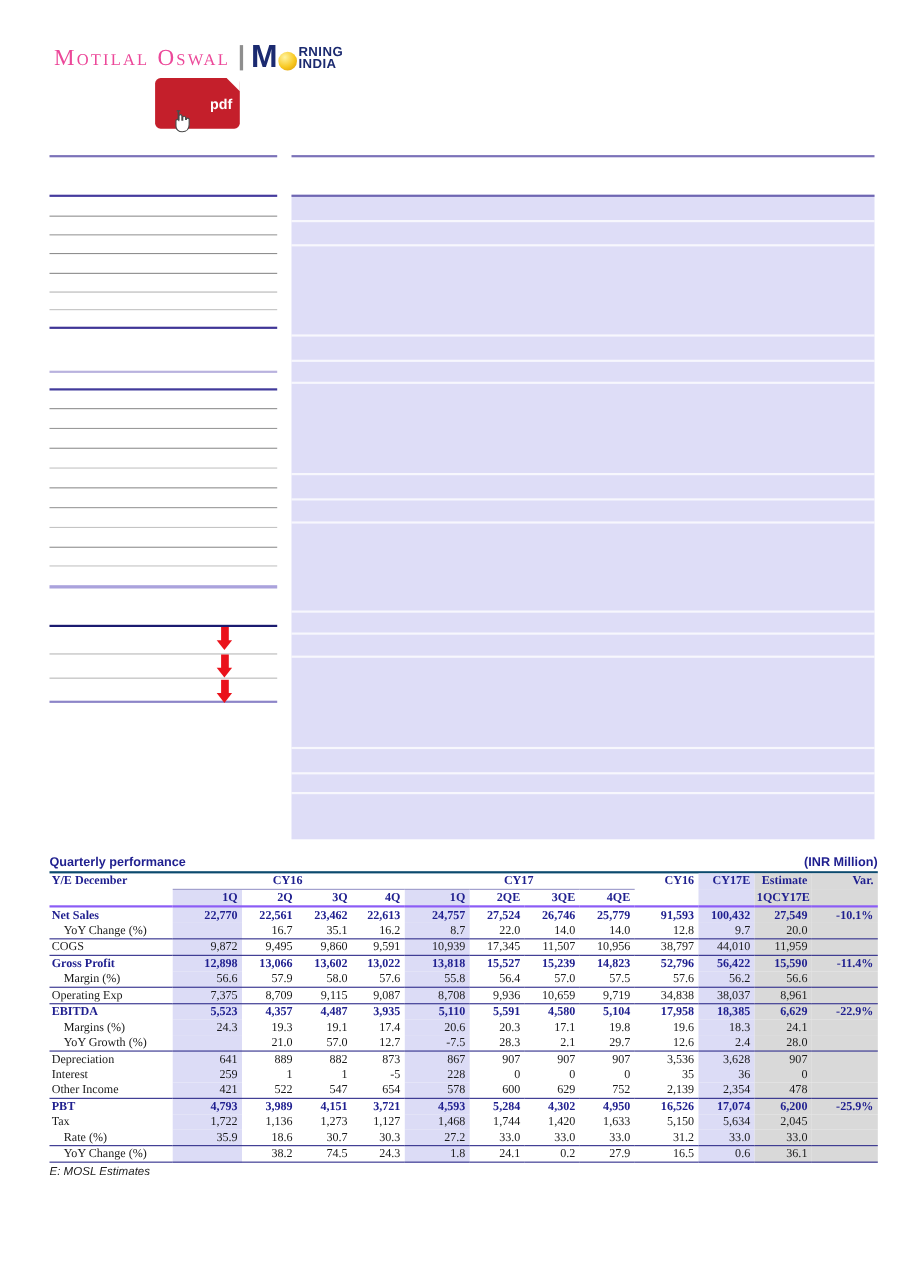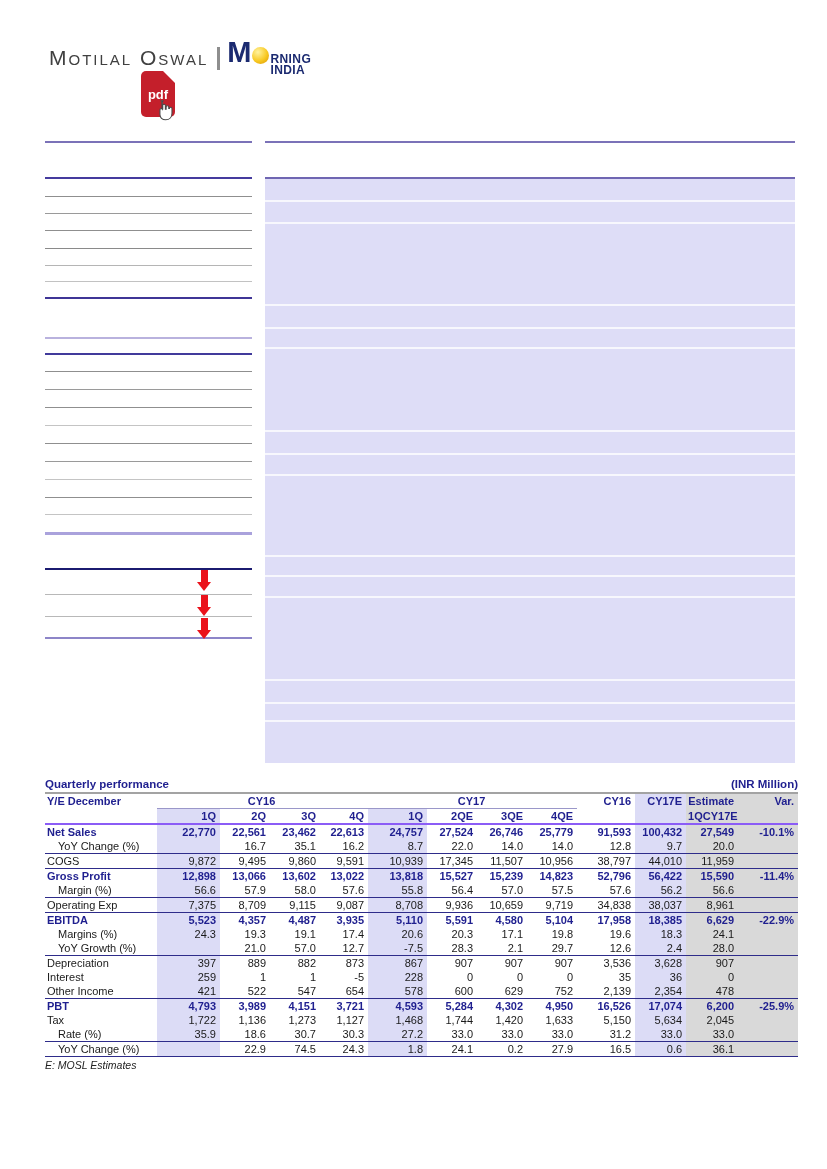--- a/index.html
+++ b/index.html
@@ -5,39 +5,39 @@
   html,body { margin:0; padding:0; }
   body {
     width:827px; height:1169px; position:relative;
     background:#ffffff; overflow:hidden;
     font-family:"Liberation Sans", sans-serif;
   }
 
   
   .logo-row { position:absolute; left:49px; top:40px; display:flex; align-items:center; }
   .mo-serif {
-    font-family:Liberation Sans, sans-serif;
+    font-family:Liberation Serif, serif;
     font-variant:small-caps; font-size:21px; letter-spacing:2px;
-    color:#404040;
+    color:#ec4899;
   }
   .logo-divider { width:3px; height:23px; background:#8e8e8e; margin:0 7px 0 9px; }
   .morning { display:flex; align-items:flex-start; }
   .morning-m { font-size:29px; line-height:25px; font-weight:bold; color:#1b2a70; }
   .sun {
     width:17px; height:17px; border-radius:50%;
     background:radial-gradient(circle at 35% 30%, #fff3a0, #f8c922 55%, #d89300);
     margin:7px 1px 0 1px;
   }
-  .morning-right { display:flex; flex-direction:column; margin-top:14px; }
+  .morning-right { display:flex; flex-direction:column; margin-top:2px; }
   .morning-right span { font-size:12px; line-height:11px; font-weight:bold; color:#1b2a70; letter-spacing:0.4px; }
 
   
   .pdf-icon {
     position:absolute; left:141px; top:71px; width:34px; height:46px;
-    background:#c41f2b; border-radius:5px;
+    background:#c41f2b; border-radius:5px;padding-left:43px;
   }
   .pdf-fold {
     position:absolute; top:0; right:0; width:0; height:0;
     border-left:12px solid transparent; border-top:12px solid #ffffff;
   }
   .pdf-label {
     color:#fff; font-weight:bold; font-size:13px; text-align:center;
     margin-top:16px; font-family:"Liberation Sans", sans-serif;
   }
   .cursor-hand { position:absolute; left:153px; top:99px; width:22px; height:25px; }
@@ -58,23 +58,23 @@
     content:""; position:absolute; left:0; top:12px; width:0; height:0;
     border-left:7.5px solid transparent; border-right:7.5px solid transparent;
     border-top:9px solid #ea121b;
   }
 
   
   .qtable-wrap { position:absolute; left:45px; top:778px; width:753px; }
   .qtitlebar {
     display:flex; justify-content:space-between; align-items:flex-end;
     font-weight:bold; color:#1f1f8f; font-size:11.5px;
-    padding-bottom:2px; border-bottom:2px solid #a3a3a3;
-  }
-  table.qt { border-collapse:collapse; width:753px; table-layout:fixed; font-size:11px; }
+    padding-bottom:2px; border-bottom:2px solid #0c4a6e;
+  }
+  table.qt { border-collapse:collapse; width:753px; table-layout:fixed; font-size:11px;font-family:Liberation Serif, serif; }
   table.qt th, table.qt td {
     padding:1px 4px 1px 2px; height:12px; line-height:12px; white-space:nowrap;
   }
   table.qt th { font-weight:bold; color:#1f1f8f; }
   table.qt td { color:#1a1a1a; }
   .num { text-align:right; }
   .lblh, td.lbl { text-align:left; }
   tr.r-ind td.lbl { padding-left:13px; }
   tr.r-bold td { font-weight:bold; color:#1f1f8f; }
   tr.r-line > * { border-bottom:1px solid #2e2c8a; }
@@ -303,21 +303,21 @@
           <td class="num">28.3</td>
           <td class="num">2.1</td>
           <td class="num">29.7</td>
           <td class="num">12.6</td>
           <td class="num shade-l">2.4</td>
           <td class="num shade-g">28.0</td>
           <td class="num shade-g"></td>
         </tr>
         <tr class="">
           <td class="lbl">Depreciation</td>
-          <td class="num shade-l">397</td>
+          <td class="num shade-l">641</td>
           <td class="num">889</td>
           <td class="num">882</td>
           <td class="num">873</td>
           <td class="num shade-l">867</td>
           <td class="num">907</td>
           <td class="num">907</td>
           <td class="num">907</td>
           <td class="num">3,536</td>
           <td class="num shade-l">3,628</td>
           <td class="num shade-g">907</td>
@@ -394,21 +394,21 @@
           <td class="num">33.0</td>
           <td class="num">33.0</td>
           <td class="num">31.2</td>
           <td class="num shade-l">33.0</td>
           <td class="num shade-g">33.0</td>
           <td class="num shade-g"></td>
         </tr>
         <tr class="r-line r-ind">
           <td class="lbl">YoY Change (%)</td>
           <td class="num shade-l"></td>
-          <td class="num">22.9</td>
+          <td class="num">38.2</td>
           <td class="num">74.5</td>
           <td class="num">24.3</td>
           <td class="num shade-l">1.8</td>
           <td class="num">24.1</td>
           <td class="num">0.2</td>
           <td class="num">27.9</td>
           <td class="num">16.5</td>
           <td class="num shade-l">0.6</td>
           <td class="num shade-g">36.1</td>
           <td class="num shade-g"></td>

